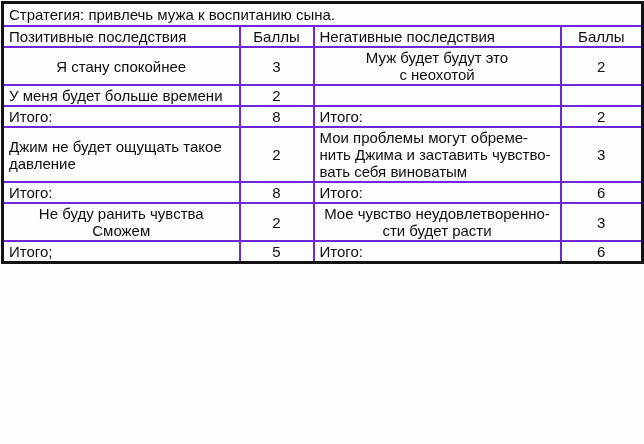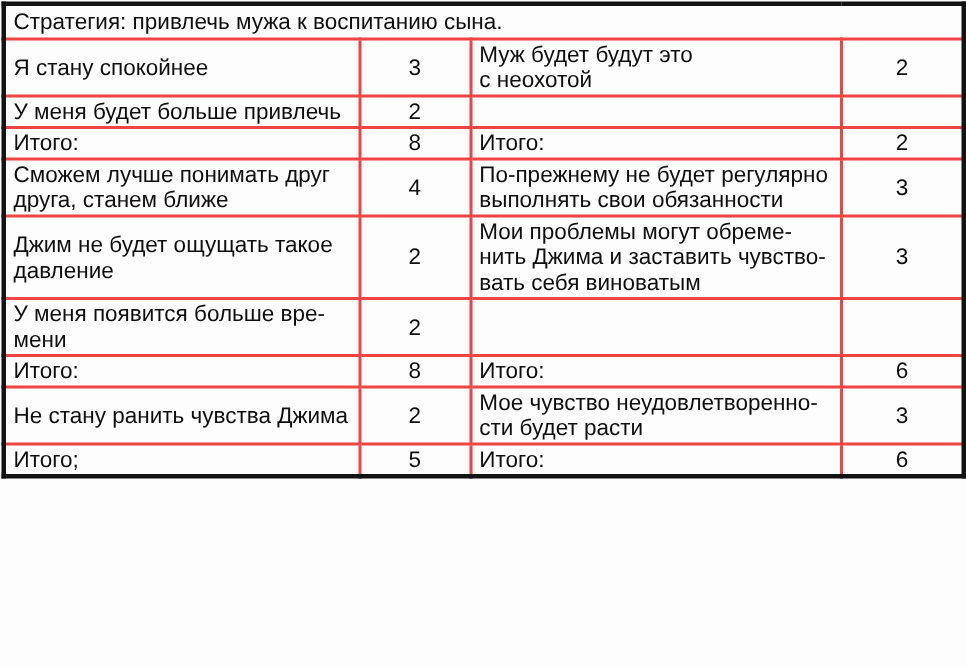--- a/index.html
+++ b/index.html
@@ -15,120 +15,111 @@
     background: #fdfdfd;
     padding: 1px;
   }
   table.cons {
     border-collapse: collapse;
     table-layout: fixed;
     width: 640px;
     border: 3px solid #131313;
   }
   table.cons td {
-    border: 2px solid #ef4444;
+    border: 2px solid #6d28d9;
     padding: 1px 5px;
     font-size: 15px;
     line-height: 17px;
     color: #0e0e0e;
     vertical-align: middle;
     white-space: pre-line;
     overflow: hidden;
   }
   td.score {
     text-align: center;
     white-space: normal;
   }
   tr.strategy td {
     padding: 2px 5px;
   }
   tr.single td { height: 17px; }
-  tr.twoline td { height: 34px; }
+  tr.twoline td { height: 34px; text-align: center; }
   tr.threeline td { height: 51px; }
 </style>
 </head>
 <body>
 
 <div class="page">
   <table class="cons">
     <colgroup>
       <col style="width:237px">
       <col style="width:74px">
       <col style="width:247px">
       <col style="width:82px">
     </colgroup>
     <tbody>
 
       <tr class="strategy single">
         <td colspan="4">Стратегия: привлечь мужа к воспитанию сына.</td>
       </tr>
 
+      <tr class="single">
+        <td>Позитивные последствия</td>
+        <td class="score">Баллы</td>
+        <td>Негативные последствия</td>
+        <td class="score">Баллы</td>
+      </tr>
 
       <tr class="twoline">
         <td>Я стану спокойнее</td>
         <td class="score">3</td>
         <td>Муж будет будут это
 с неохотой</td>
         <td class="score">2</td>
       </tr>
 
       <tr class="single">
-        <td>У меня будет больше привлечь</td>
+        <td>У меня будет больше времени</td>
         <td class="score">2</td>
         <td></td>
         <td class="score"></td>
       </tr>
 
 
       <tr class="single">
         <td>Итого:</td>
         <td class="score">8</td>
         <td>Итого:</td>
         <td class="score">2</td>
       </tr>
 
 
-      <tr class="twoline">
-        <td>Сможем лучше понимать друг
-друга, станем ближе</td>
-        <td class="score">4</td>
-        <td>По-прежнему не будет регулярно
-выполнять свои обязанности</td>
-        <td class="score">3</td>
-      </tr>
 
       <tr class="threeline">
         <td>Джим не будет ощущать такое
 давление</td>
         <td class="score">2</td>
         <td>Мои проблемы могут обреме-
 нить Джима и заставить чувство-
 вать себя виноватым</td>
         <td class="score">3</td>
       </tr>
 
-      <tr class="twoline">
-        <td>У меня появится больше вре-
-мени</td>
-        <td class="score">2</td>
-        <td></td>
-        <td class="score"></td>
-      </tr>
 
       <tr class="single">
         <td>Итого:</td>
         <td class="score">8</td>
         <td>Итого:</td>
         <td class="score">6</td>
       </tr>
 
 
 
       <tr class="twoline">
-        <td>Не стану ранить чувства Джима</td>
+        <td>Не буду ранить чувства Сможем</td>
         <td class="score">2</td>
         <td>Мое чувство неудовлетворенно-
 сти будет расти</td>
         <td class="score">3</td>
       </tr>
 
       <tr class="single">
         <td>Итого;</td>
         <td class="score">5</td>
         <td>Итого:</td>

